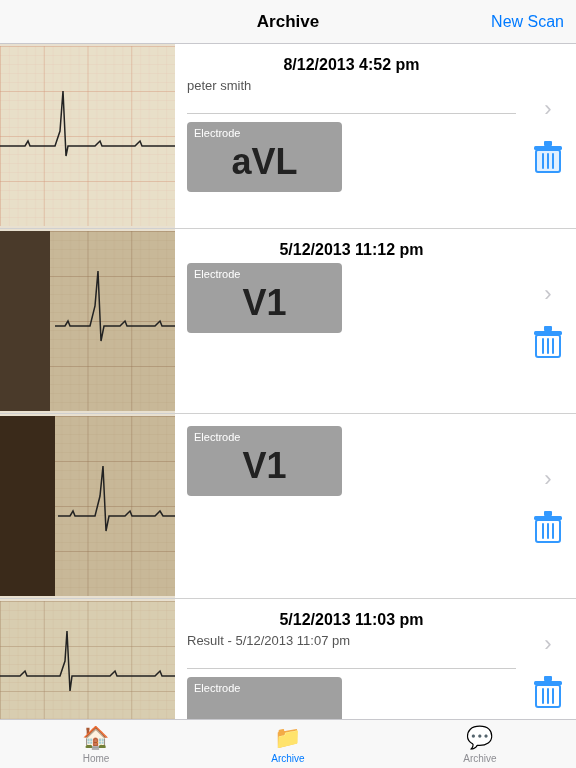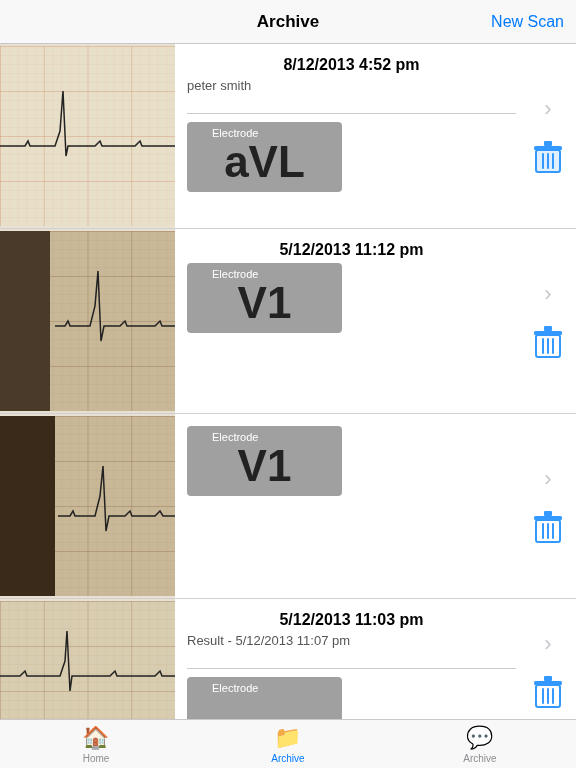--- a/index.html
+++ b/index.html
@@ -94,27 +94,27 @@
       position: relative;
       display: flex;
       flex-direction: column;
       justify-content: center;
       align-items: center;
     }
 
     .electrode-label {
       position: absolute;
       top: 5px;
-      left: 25px;
+      left: 7px;
       font-size: 11px;
       color: #fff;
     }
 
     .electrode-value {
-      font-size: 44px;
+      font-size: 36px;
       font-weight: 700;
       color: #222;
       margin-top: 10px;
     }
 
     .item-actions {
       display: flex;
       flex-direction: column;
       justify-content: center;
       align-items: center;

